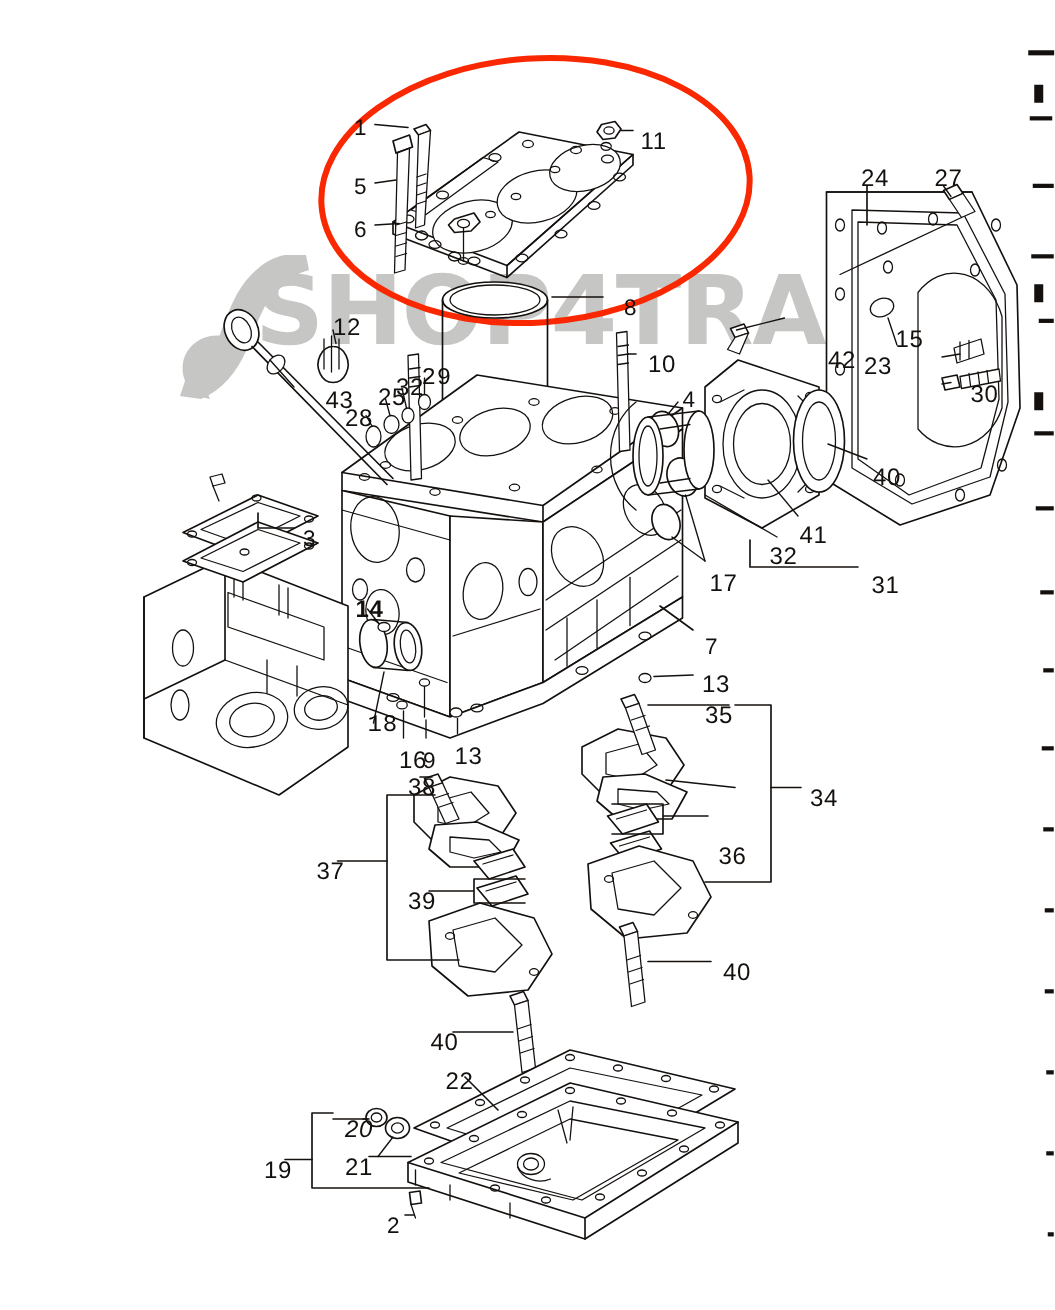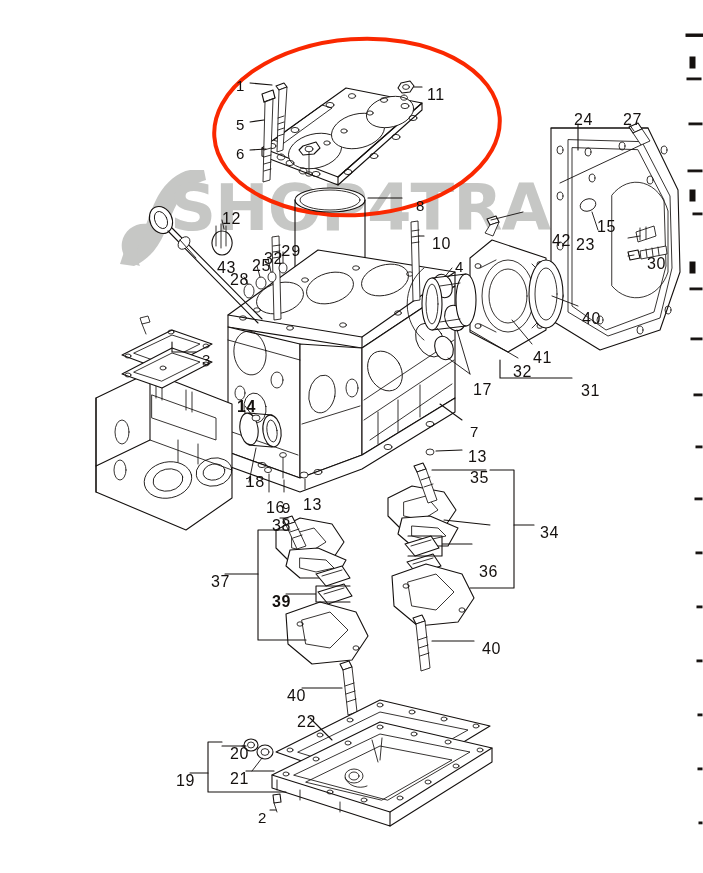--- a/index.html
+++ b/index.html
@@ -596,24 +596,24 @@
       <div class="callout big" style="left: 245px; top: 475px; font-family: Liberation Mono, monospace;">18</div>
       <div class="callout big" style="left: 266px; top: 500px;">16</div>
       <div class="callout" style="left: 282px; top: 500px;">9</div>
       <div class="callout big" style="left: 303px; top: 497px;">13</div>
       <div class="callout" style="left: 470px; top: 424px;">7</div>
       <div class="callout big" style="left: 468px; top: 449px;">13</div>
       <div class="callout big" style="left: 470px; top: 470px;">35</div>
       <div class="callout big" style="left: 479px; top: 564px;">36</div>
       <div class="callout big" style="left: 540px; top: 525px;">34</div>
       <div class="callout big" style="left: 272px; top: 518px;">38</div>
-      <div class="callout big" style="left: 272px; top: 594px; font-weight: bold;">39</div>
+      <div class="callout big" style="left: 272px; top: 594px;">39</div>
       <div class="callout big" style="left: 211px; top: 574px;">37</div>
       <div class="callout big" style="left: 482px; top: 641px;">40</div>
       <div class="callout big" style="left: 287px; top: 688px;">40</div>
       <div class="callout big" style="left: 297px; top: 714px;">22</div>
-      <div class="callout big" style="left: 230px; top: 746px;">20</div>
+      <div class="callout big" style="left: 230px; top: 746px; font-style: italic;">20</div>
       <div class="callout big" style="left: 230px; top: 771px;">21</div>
       <div class="callout big" style="left: 176px; top: 773px;">19</div>
       <div class="callout" style="left: 258px; top: 810px;">2</div>
     </div>
 
 </div>
 
 </body></html>

